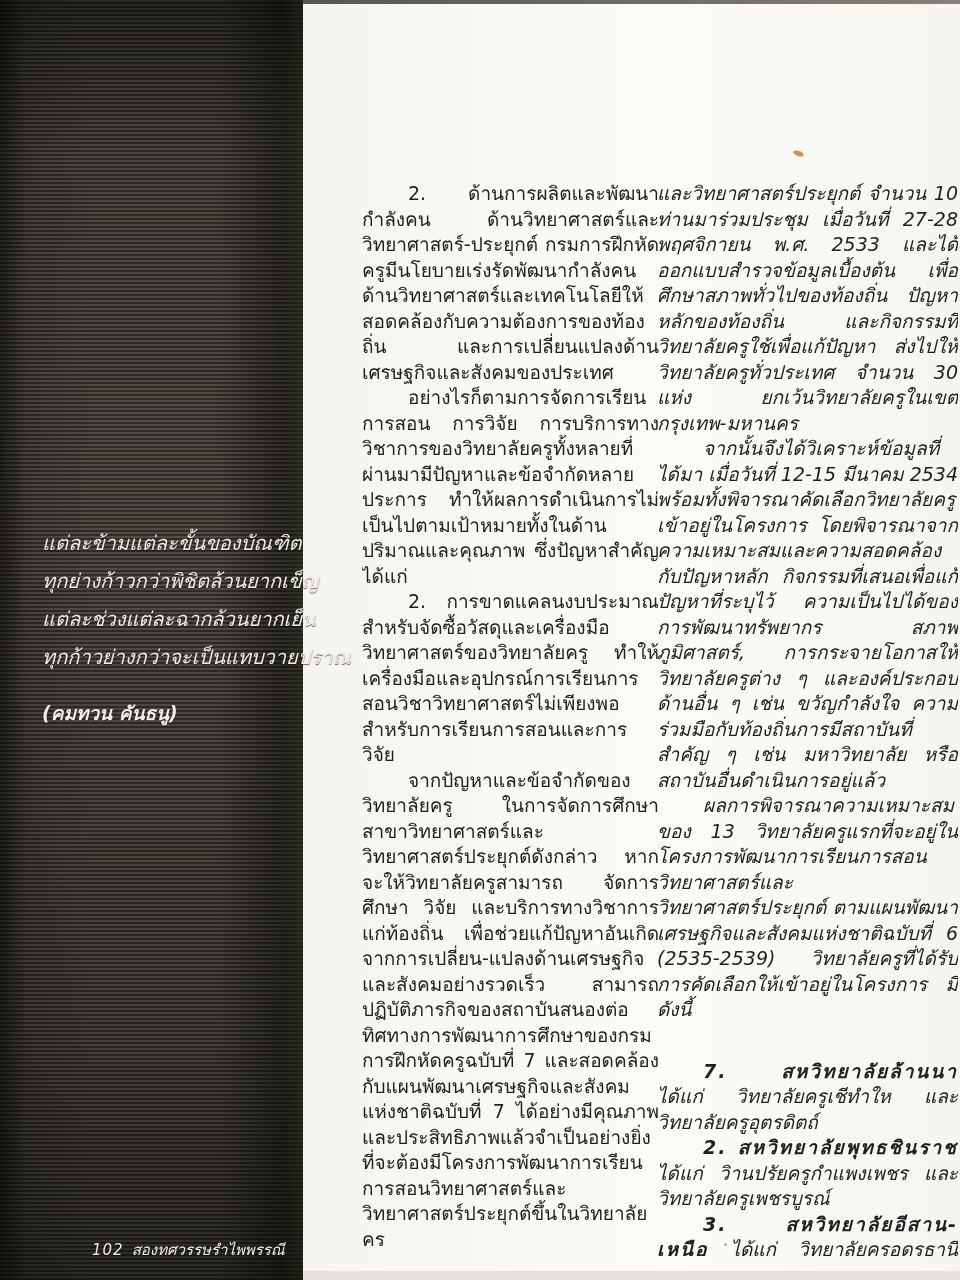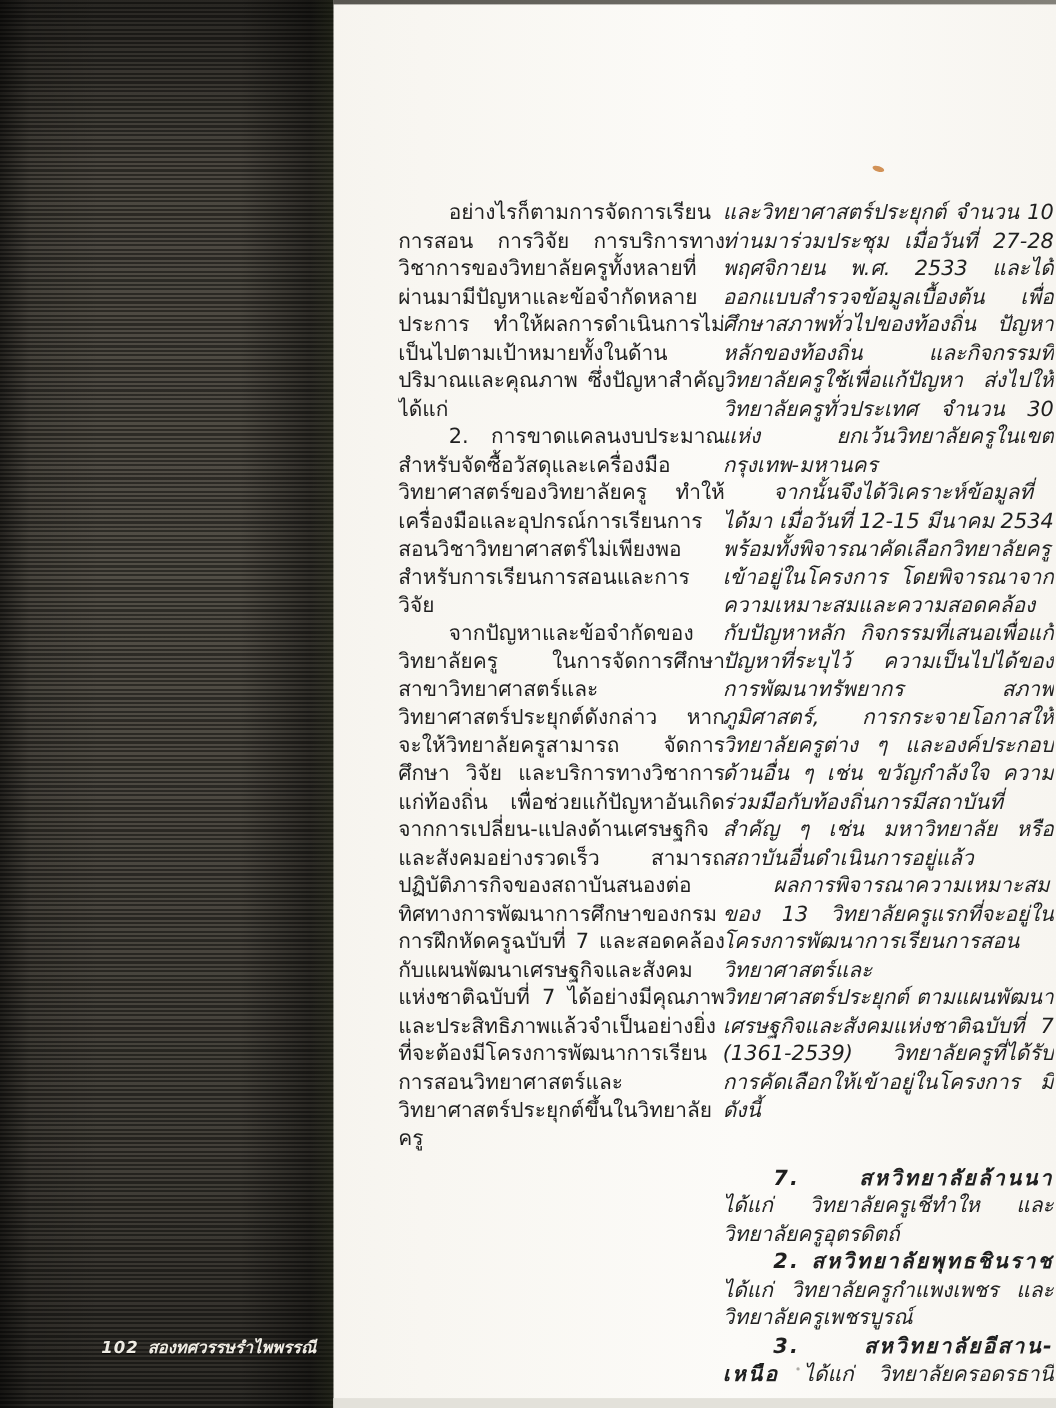--- a/index.html
+++ b/index.html
@@ -24,22 +24,22 @@
   .poem{
     position:absolute;left:42px;top:524px;width:255px;
     color:#f1eee7;font-style:italic;font-size:20px;line-height:38px;
     text-shadow:0 1px 1px rgba(0,0,0,.6);
   }
   .poem .line{white-space:nowrap;}
   .poem .author{margin-top:18px;font-weight:bold;font-size:19px;}
 
   
   .footer{
-    position:absolute;left:92px;top:1213px;
-    color:#efece4;font-style:italic;font-weight:bold;font-size:15px;
+    position:absolute;left:92px;top:1238px;
+    color:#efece4;font-style:italic;font-weight:normal;font-size:15px;
     text-shadow:0 1px 1px rgba(0,0,0,.7);white-space:nowrap;
   }
   .footer .num{margin-right:8px;letter-spacing:1px;}
 
   
   .top-strip{
     position:absolute;left:303px;top:0;width:657px;height:4px;
     background:linear-gradient(90deg,#3c3a34 0%,#56544d 55%,#6e6c64 100%);
     opacity:.85;
   }
@@ -68,47 +68,55 @@
   .indent{text-indent:46px;}
   .item-first{margin-top:36px !important;}
   .item-title{font-weight:bold;letter-spacing:2px;}
 </style>
 </head>
 <body>
 
 <div class="page">
 
   <div class="sidebar">
+    <div class="poem">
+      <div class="line">แต่ละข้ามแต่ละขั้นของบัณฑิต</div>
+      <div class="line">ทุกย่างก้าวกว่าพิชิตล้วนยากเข็ญ</div>
+      <div class="line">แต่ละช่วงแต่ละฉากล้วนยากเย็น</div>
+      <div class="line">ทุกก้าวย่างกว่าจะเป็นแทบวายปราณ</div>
+      <div class="author">(คมทวน คันธนู)</div>
+    </div>
     <div class="footer">
       <span class="num">102</span><span>สองทศวรรษรำไพพรรณี</span>
     </div>
   </div>
 
   <div class="top-strip"></div>
   <div class="bottom-strip"></div>
   <div class="speck"></div>
   <div class="dot"></div>
 
   <div class="col col-1">
+    <p class="indent">2. ด้านการผลิตและพัฒนากำลังคน ด้านวิทยาศาสตร์และวิทยาศาสตร์-ประยุกต์ กรมการฝึกหัดครูมีนโยบายเร่งรัดพัฒนากำลังคนด้านวิทยาศาสตร์และเทคโนโลยีให้สอดคล้องกับความต้องการของท้องถิ่น และการเปลี่ยนแปลงด้านเศรษฐกิจและสังคมของประเทศ</p>
     <p class="indent">อย่างไรก็ตามการจัดการเรียนการสอน การวิจัย การบริการทางวิชาการของวิทยาลัยครูทั้งหลายที่ผ่านมามีปัญหาและข้อจำกัดหลายประการ ทำให้ผลการดำเนินการไม่เป็นไปตามเป้าหมายทั้งในด้านปริมาณและคุณภาพ ซึ่งปัญหาสำคัญได้แก่</p>
     <p class="indent">2. การขาดแคลนงบประมาณสำหรับจัดซื้อวัสดุและเครื่องมือวิทยาศาสตร์ของวิทยาลัยครู ทำให้เครื่องมือและอุปกรณ์การเรียนการสอนวิชาวิทยาศาสตร์ไม่เพียงพอสำหรับการเรียนการสอนและการวิจัย</p>
     <p class="indent">จากปัญหาและข้อจำกัดของวิทยาลัยครู ในการจัดการศึกษาสาขาวิทยาศาสตร์และวิทยาศาสตร์ประยุกต์ดังกล่าว หากจะให้วิทยาลัยครูสามารถ จัดการศึกษา วิจัย และบริการทางวิชาการแก่ท้องถิ่น เพื่อช่วยแก้ปัญหาอันเกิดจากการเปลี่ยน-แปลงด้านเศรษฐกิจ และสังคมอย่างรวดเร็ว สามารถปฏิบัติภารกิจของสถาบันสนองต่อทิศทางการพัฒนาการศึกษาของกรมการฝึกหัดครูฉบับที่ 7 และสอดคล้องกับแผนพัฒนาเศรษฐกิจและสังคมแห่งชาติฉบับที่ 7 ได้อย่างมีคุณภาพและประสิทธิภาพแล้วจำเป็นอย่างยิ่งที่จะต้องมีโครงการพัฒนาการเรียนการสอนวิทยาศาสตร์และวิทยาศาสตร์ประยุกต์ขึ้นในวิทยาลัยครู</p>
 
   </div>
 
   <div class="col col-2">
     <p>และวิทยาศาสตร์ประยุกต์ จำนวน 10 ท่านมาร่วมประชุม เมื่อวันที่ 27-28 พฤศจิกายน พ.ศ. 2533 และได้ออกแบบสำรวจข้อมูลเบื้องต้น เพื่อศึกษาสภาพทั่วไปของท้องถิ่น ปัญหาหลักของท้องถิ่น และกิจกรรมที่วิทยาลัยครูใช้เพื่อแก้ปัญหา ส่งไปให้วิทยาลัยครูทั่วประเทศ จำนวน 30 แห่ง ยกเว้นวิทยาลัยครูในเขตกรุงเทพ-มหานคร</p>
     <p class="indent">จากนั้นจึงได้วิเคราะห์ข้อมูลที่ได้มา เมื่อวันที่ 12-15 มีนาคม 2534 พร้อมทั้งพิจารณาคัดเลือกวิทยาลัยครูเข้าอยู่ในโครงการ โดยพิจารณาจากความเหมาะสมและความสอดคล้องกับปัญหาหลัก กิจกรรมที่เสนอเพื่อแก้ปัญหาที่ระบุไว้ ความเป็นไปได้ของการพัฒนาทรัพยากร สภาพภูมิศาสตร์, การกระจายโอกาสให้วิทยาลัยครูต่าง ๆ และองค์ประกอบด้านอื่น ๆ เช่น ขวัญกำลังใจ ความร่วมมือกับท้องถิ่นการมีสถาบันที่สำคัญ ๆ เช่น มหาวิทยาลัย หรือสถาบันอื่นดำเนินการอยู่แล้ว</p>
-    <p class="indent">ผลการพิจารณาความเหมาะสมของ 13 วิทยาลัยครูแรกที่จะอยู่ในโครงการพัฒนาการเรียนการสอนวิทยาศาสตร์และวิทยาศาสตร์ประยุกต์ ตามแผนพัฒนาเศรษฐกิจและสังคมแห่งชาติฉบับที่ 7 (1361-2539) วิทยาลัยครูที่ได้รับการคัดเลือกให้เข้าอยู่ในโครงการ มีดังนี้</p>
+    <p class="indent">ผลการพิจารณาความเหมาะสมของ 13 วิทยาลัยครูแรกที่จะอยู่ในโครงการพัฒนาการเรียนการสอนวิทยาศาสตร์และวิทยาศาสตร์ประยุกต์ ตามแผนพัฒนาเศรษฐกิจและสังคมแห่งชาติฉบับที่ 6 (2535-2539) วิทยาลัยครูที่ได้รับการคัดเลือกให้เข้าอยู่ในโครงการ มีดังนี้</p>
 
     <p class="indent item-first">
       <span class="item-title">7. สหวิทยาลัยล้านนา</span><span> ได้แก่ วิทยาลัยครูเชีทำให และวิทยาลัยครูอุตรดิตถ์</span>
     </p>
     <p class="indent">
-      <span class="item-title">2. สหวิทยาลัยพุทธชินราช</span><span> ได้แก่ วิทยาลัยครูกำแพงเพชร และวิทยาลัยครูเพชรบูรณ์</span>
+      <span class="item-title">2. สหวิทยาลัยพุทธชินราช</span><span> ได้แก่ วิานปรัยครูกำแพงเพชร และวิทยาลัยครูเพชรบูรณ์</span>
     </p>
     <p class="indent">
       <span class="item-title">3. สหวิทยาลัยอีสาน-เหนือ</span><span> ได้แก่ วิทยาลัยครูอุดรธานี และวิทยาลัยครูมหาสารคาม</span>
     </p>
 
   </div>
 
 </div>
 
 </body></html>

